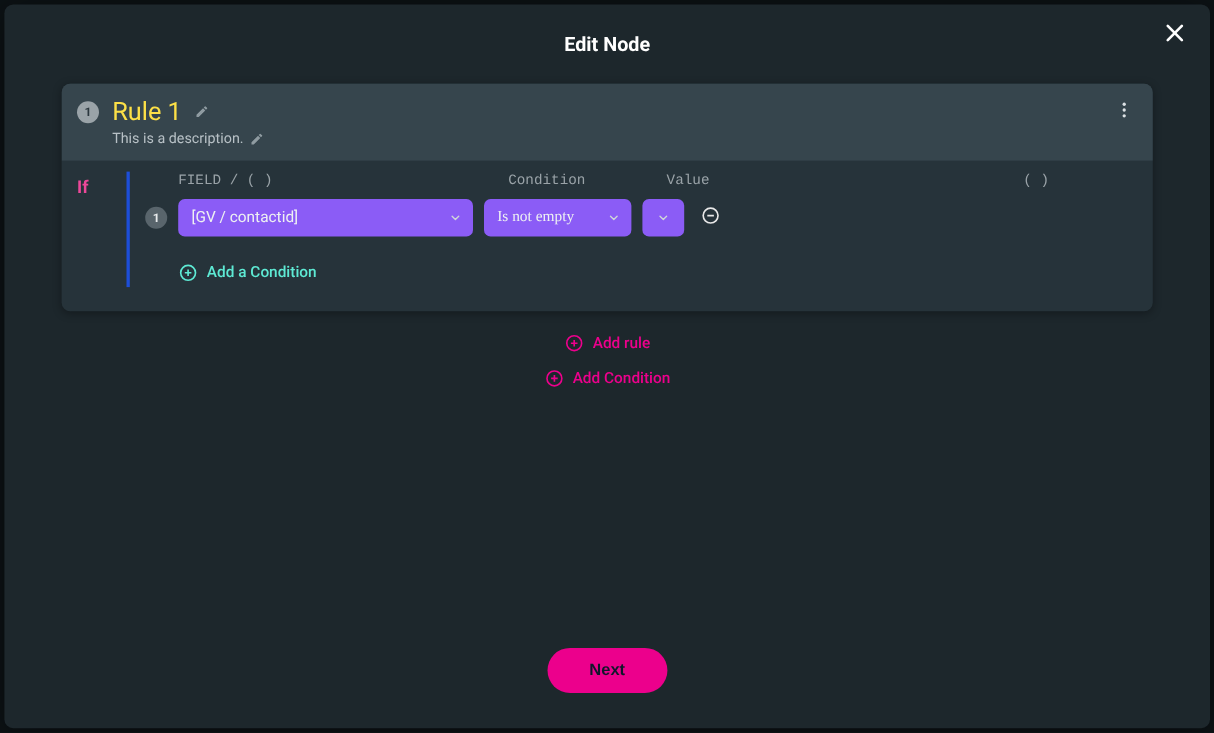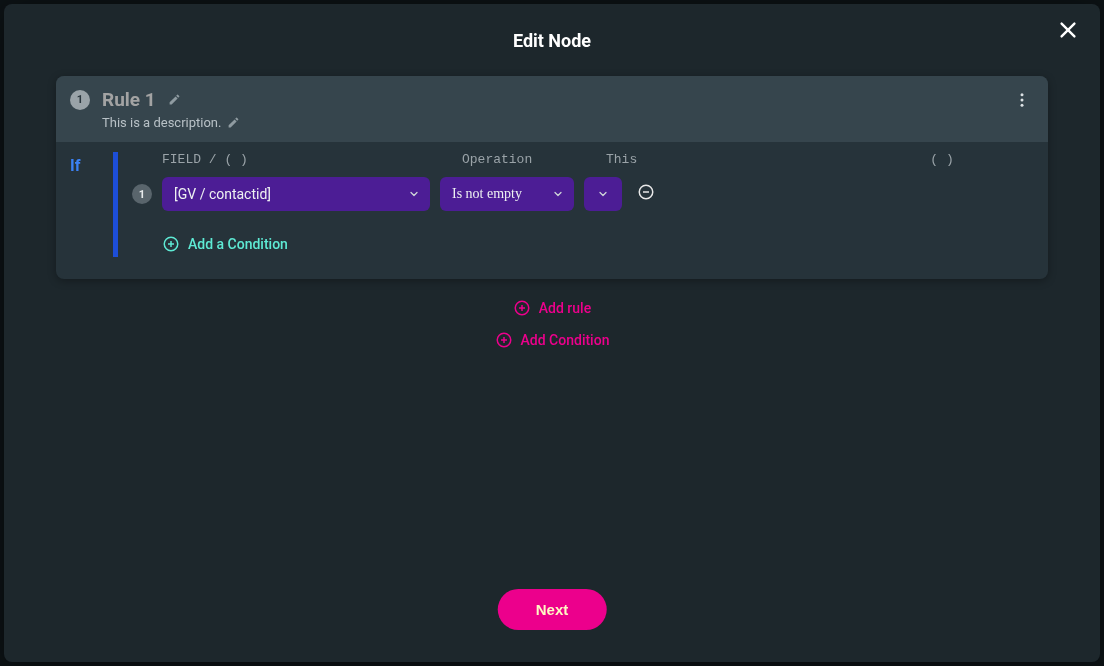--- a/index.html
+++ b/index.html
@@ -73,23 +73,23 @@
     border-radius: 50%;
     background: #9aa3a8;
     color: #2b373e;
     font-size: 11px;
     font-weight: 700;
     display: flex;
     align-items: center;
     justify-content: center;
   }
   .rule-title {
-    font-size: 19px;
-    font-weight: 700;
-    color: #a3a3a3;
+    font-size: 23px;
+    font-weight: 400;
+    color: #fde047;
   }
   .pencil-icon {
     color: #8f9ba1;
     display: inline-flex;
     align-items: center;
   }
   .pencil-icon svg { width: 13px; height: 13px; }
   .rule-desc-row {
     margin-left: 32px;
     margin-top: 4px;
@@ -114,24 +114,24 @@
 
   .rule-body {
     display: flex;
     padding: 10px 20px 22px 10px;
   }
   .if-col {
     width: 52px;
     flex: 0 0 52px;
     font-size: 16px;
     font-weight: 700;
-    color: #3b82f6;
+    color: #ec4899;
     padding-top: 4px;
     padding-left: 4px;
-    border-right: 5px solid #1d4ed8;
+    border-right: 3px solid #1d4ed8;
   }
   .cond-col {
     flex: 1;
     padding-left: 44px;
   }
   .labels-row {
     display: flex;
     color: #9aa3a8;
     font-size: 13px;
     margin-bottom: 10px;
@@ -156,21 +156,21 @@
     color: #e8ebec;
     font-size: 11px;
     font-weight: 700;
     display: flex;
     align-items: center;
     justify-content: center;
     flex: 0 0 20px;
     margin-left: -30px;
   }
   .select-box {
-    background: #4c1d95;
+    background: #8b5cf6;
     border-radius: 6px;
     height: 34px;
     display: flex;
     align-items: center;
     justify-content: space-between;
     padding: 0 10px 0 12px;
     color: #eef1f2;
     font-size: 14px;
     cursor: pointer;
     gap: 6px;
@@ -231,21 +231,21 @@
     font-weight: 500;
     cursor: pointer;
   }
 
   .next-btn {
     position: absolute;
     bottom: 32px;
     left: 50%;
     transform: translateX(-50%);
     background: #ec008c;
-    color: #fef9c3;
+    color: #0f172a;
     font-size: 15px;
     font-weight: 600;
     border: none;
     border-radius: 999px;
     padding: 12px 38px;
     cursor: pointer;
   }
 </style>
 </head>
 <body>
@@ -296,22 +296,22 @@
           </span>
         </div>
       </div>
 
       <div class="rule-body">
         <div class="if-col">If</div>
         <div class="cond-col">
 
           <div class="labels-row">
             <div class="lbl-field">FIELD / ( )</div>
-            <div class="lbl-op">Operation</div>
-            <div class="lbl-value">This</div>
+            <div class="lbl-op">Condition</div>
+            <div class="lbl-value">Value</div>
             <div class="lbl-paren">( )</div>
           </div>
 
           <div class="cond-row">
             <div class="cond-num-badge">1</div>
 
             <div class="select-box sb-field">
               <span>[GV / contactid]</span>
               <span class="chevron">
                 <svg viewBox="0 0 24 24" fill="none" stroke="currentColor" stroke-width="2.5" stroke-linecap="round" stroke-linejoin="round">

